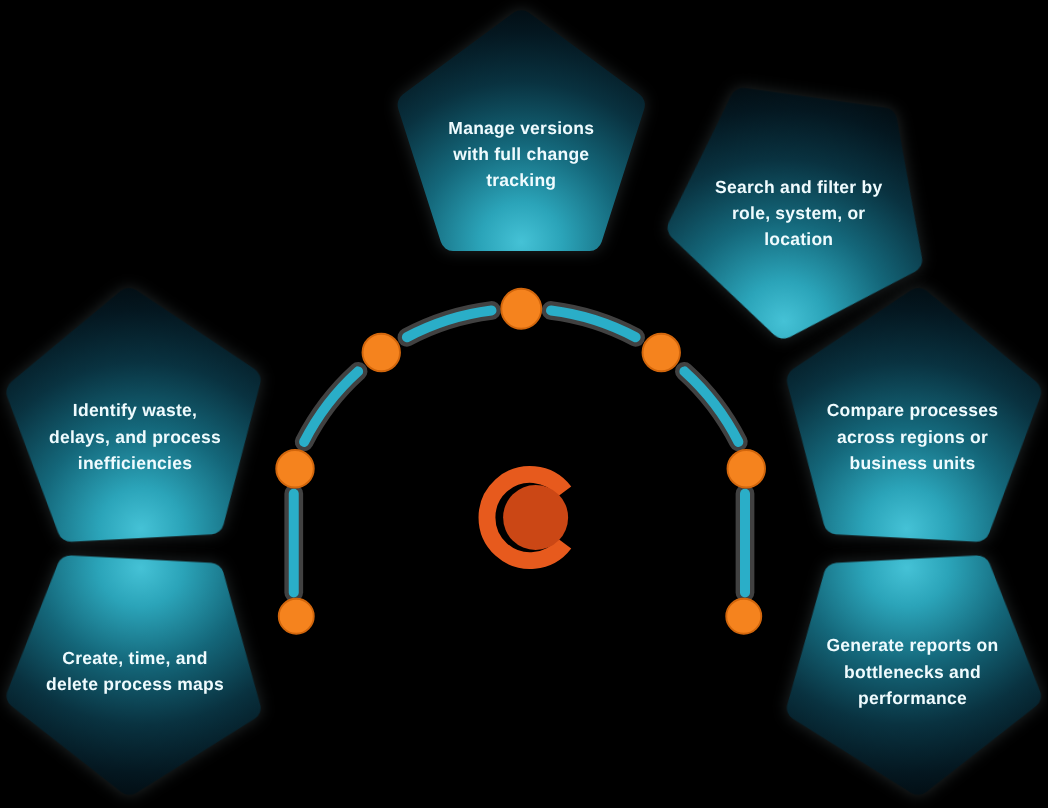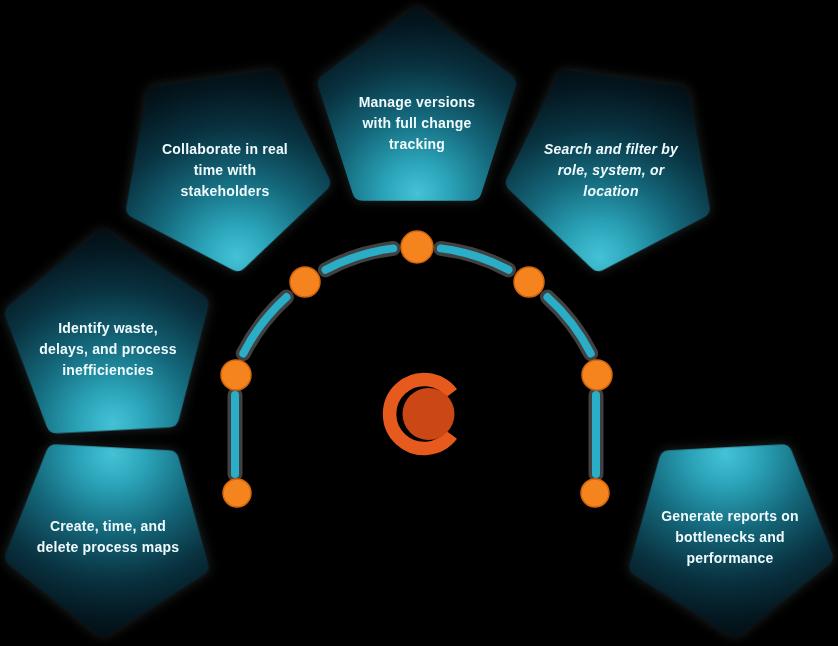--- a/index.html
+++ b/index.html
@@ -45,21 +45,21 @@
     line-height: 1.5;
     letter-spacing: 0.2px;
   }
   .pent.up .label   { transform: translateY(17px); }
   .pent.down .label { transform: translateY(-3px); }
 
   .p1 { left: 314px; top: 6px;   width: 206px; height: 200px; }
   .p1 .shape { transform: rotate(0deg); }
   .p2 { left: 118px; top: 72px;  width: 214px; height: 202px; }
   .p2 .shape { transform: rotate(172deg); }
-  .p3 { left: 504px; top: 72px;  width: 214px; height: 202px; font-style: italic; }
+  .p3 { left: 532px; top: 72px;  width: 214px; height: 202px; }
   .p3 .shape { transform: rotate(188deg); }
   .p4 { left: 2px;   top: 228px; width: 212px; height: 208px; }
   .p4 .shape { transform: rotate(-3deg); }
   .p5 { left: 624px; top: 228px; width: 212px; height: 208px; }
   .p5 .shape { transform: rotate(3deg); }
   .p6 { left: 2px;   top: 442px; width: 212px; height: 196px; }
   .p6 .shape { transform: rotate(183deg); }
   .p7 { left: 624px; top: 442px; width: 212px; height: 196px; }
   .p7 .shape { transform: rotate(177deg); }
 
@@ -129,47 +129,47 @@
 
   <div class="pent p1 up">
     <svg class="shape" viewBox="0 0 100 95" preserveAspectRatio="none">
       <path d="M50 6 L93 37 L76.5 87.5 L23.5 87.5 L7 37 Z" fill="url(#gA)" stroke="url(#gA)" stroke-width="10" stroke-linejoin="round"></path>
     </svg>
     <div class="label">Manage versions
 with full change
 tracking</div>
   </div>
 
-  <div class="pent p2 down">
-    <svg class="shape" viewBox="0 0 100 95" preserveAspectRatio="none">
-      <path d="M50 6 L93 37 L76.5 87.5 L23.5 87.5 L7 37 Z" fill="url(#gB)" stroke="url(#gB)" stroke-width="10" stroke-linejoin="round"></path>
-    </svg>
-    <div class="label">Collaborate in real
-time with
-stakeholders</div>
-  </div>
 
   <div class="pent p3 down">
     <svg class="shape" viewBox="0 0 100 95" preserveAspectRatio="none">
       <path d="M50 6 L93 37 L76.5 87.5 L23.5 87.5 L7 37 Z" fill="url(#gB)" stroke="url(#gB)" stroke-width="10" stroke-linejoin="round"></path>
     </svg>
     <div class="label">Search and filter by
 role, system, or
 location</div>
   </div>
 
   <div class="pent p4 up">
     <svg class="shape" viewBox="0 0 100 95" preserveAspectRatio="none">
       <path d="M50 6 L93 37 L76.5 87.5 L23.5 87.5 L7 37 Z" fill="url(#gA)" stroke="url(#gA)" stroke-width="10" stroke-linejoin="round"></path>
     </svg>
     <div class="label">Identify waste,
 delays, and process
 inefficiencies</div>
   </div>
 
+  <div class="pent p5 up">
+    <svg class="shape" viewBox="0 0 100 95" preserveAspectRatio="none">
+      <path d="M50 6 L93 37 L76.5 87.5 L23.5 87.5 L7 37 Z" fill="url(#gA)" stroke="url(#gA)" stroke-width="10" stroke-linejoin="round"></path>
+    </svg>
+    <div class="label">Compare processes
+across regions or
+business units</div>
+  </div>
 
   <div class="pent p6 down">
     <svg class="shape" viewBox="0 0 100 95" preserveAspectRatio="none">
       <path d="M50 6 L93 37 L76.5 87.5 L23.5 87.5 L7 37 Z" fill="url(#gA)" stroke="url(#gA)" stroke-width="10" stroke-linejoin="round"></path>
     </svg>
     <div class="label">Create, time, and
 delete process maps</div>
   </div>
 
   <div class="pent p7 down">

